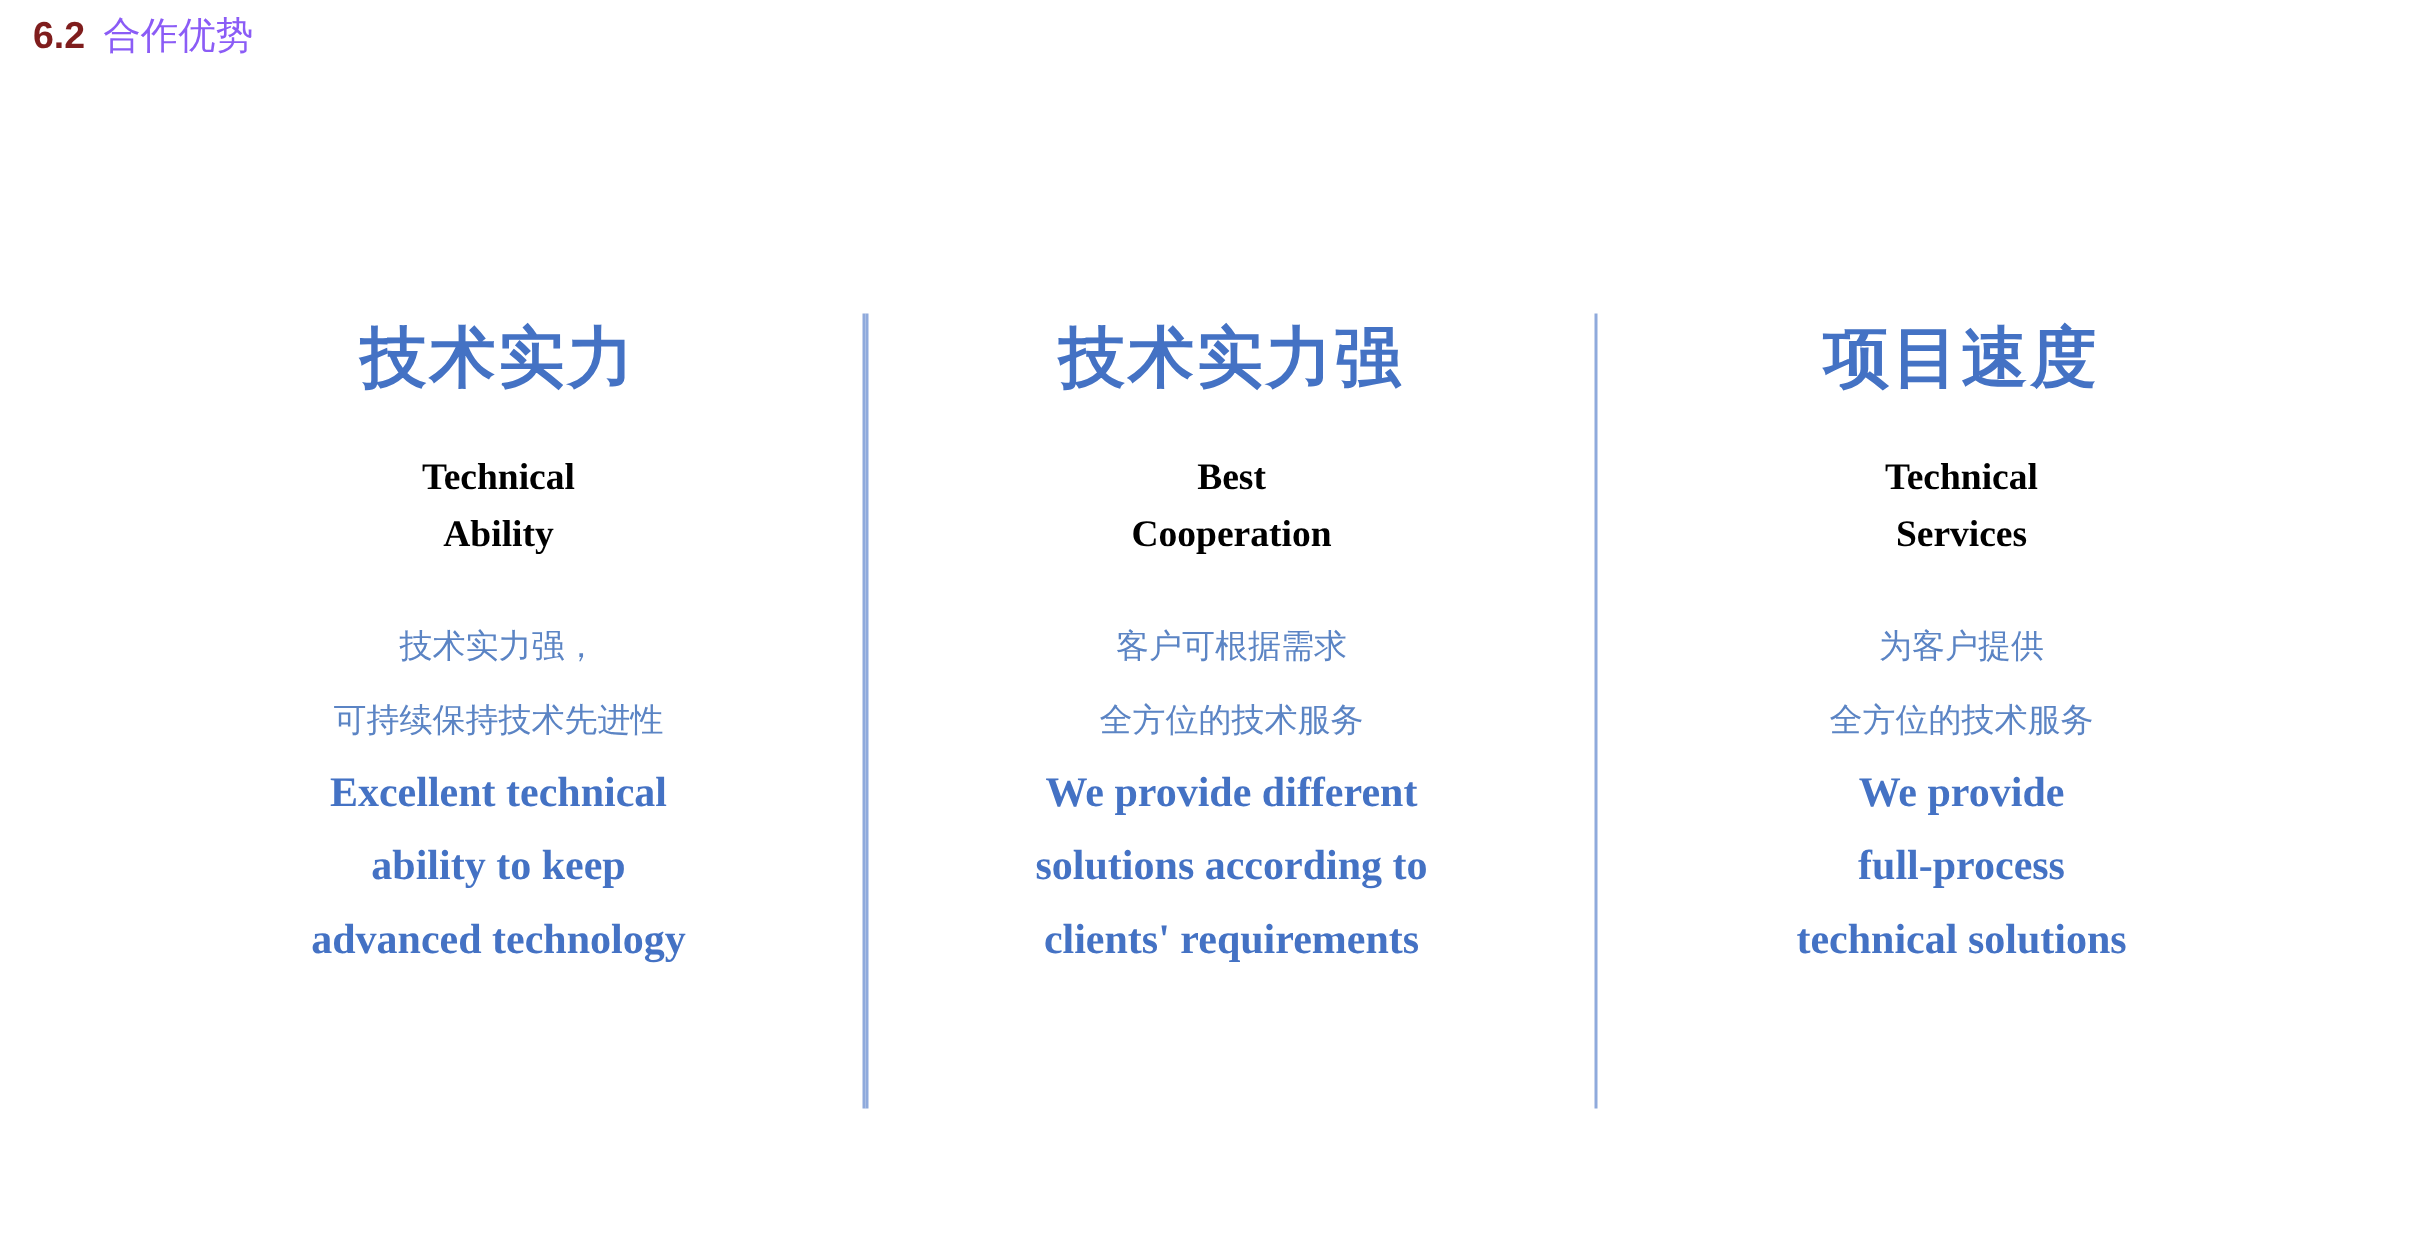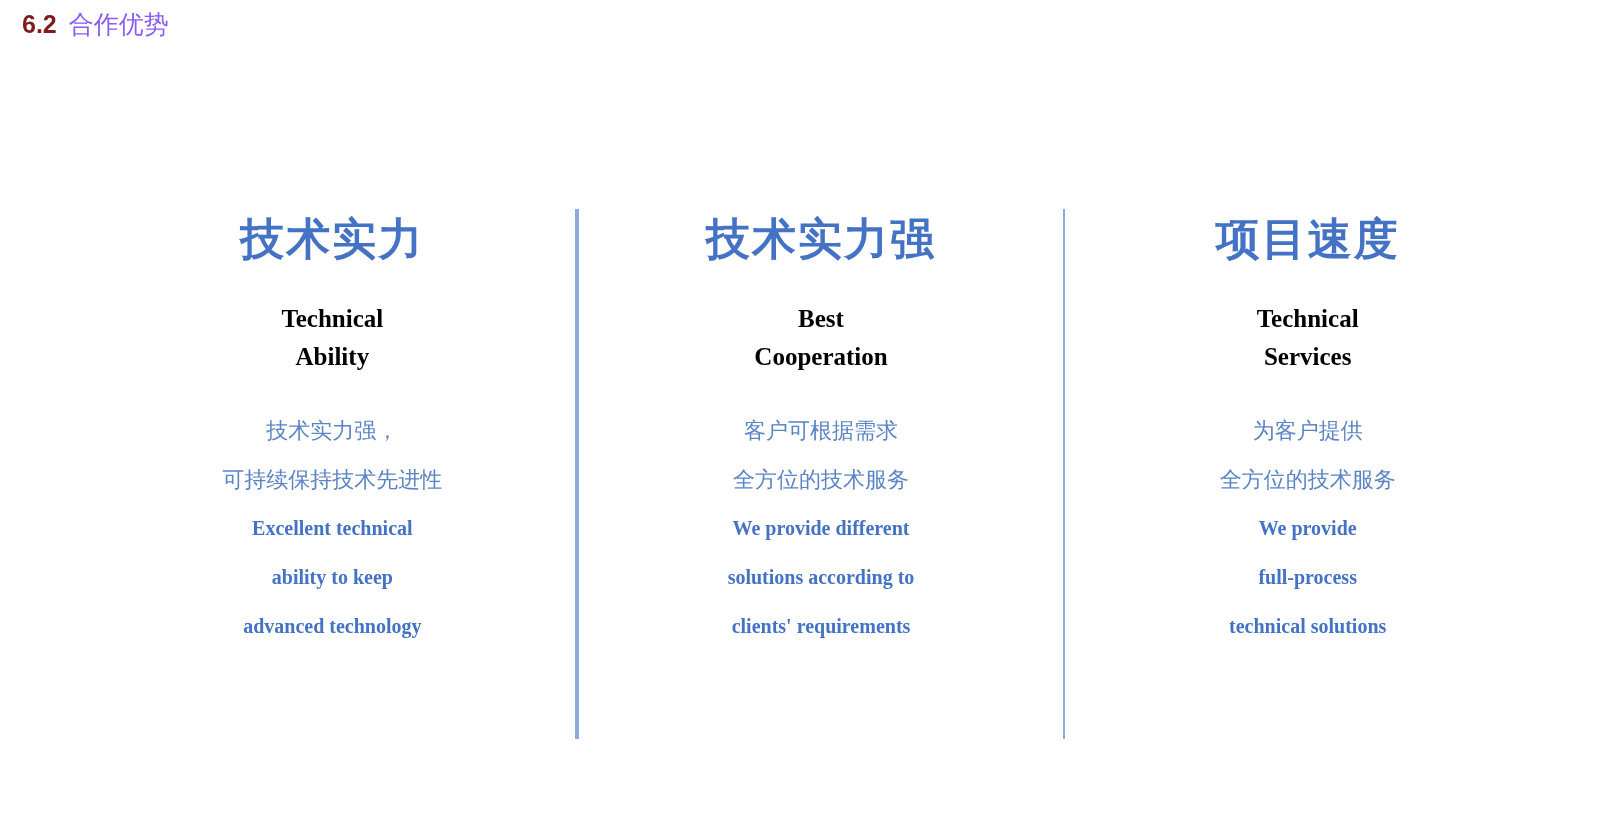--- a/index.html
+++ b/index.html
@@ -89,21 +89,21 @@
     margin-top: 30px;
     font-size: 22px;
     line-height: 49px;
     color: #5b84c4;
     white-space: pre-line;
   }
 
   .col-en-body {
     font-family: "Liberation Serif", serif;
     font-weight: bold;
-    font-size: 20px;
+    font-size: 28px;
     line-height: 49px;
     color: #4472c4;
     white-space: pre-line;
   }
 </style>
 </head>
 <body>
 
 <div class="heading">
   <span class="num">6.2</span><span class="txt">合作优势</span>

